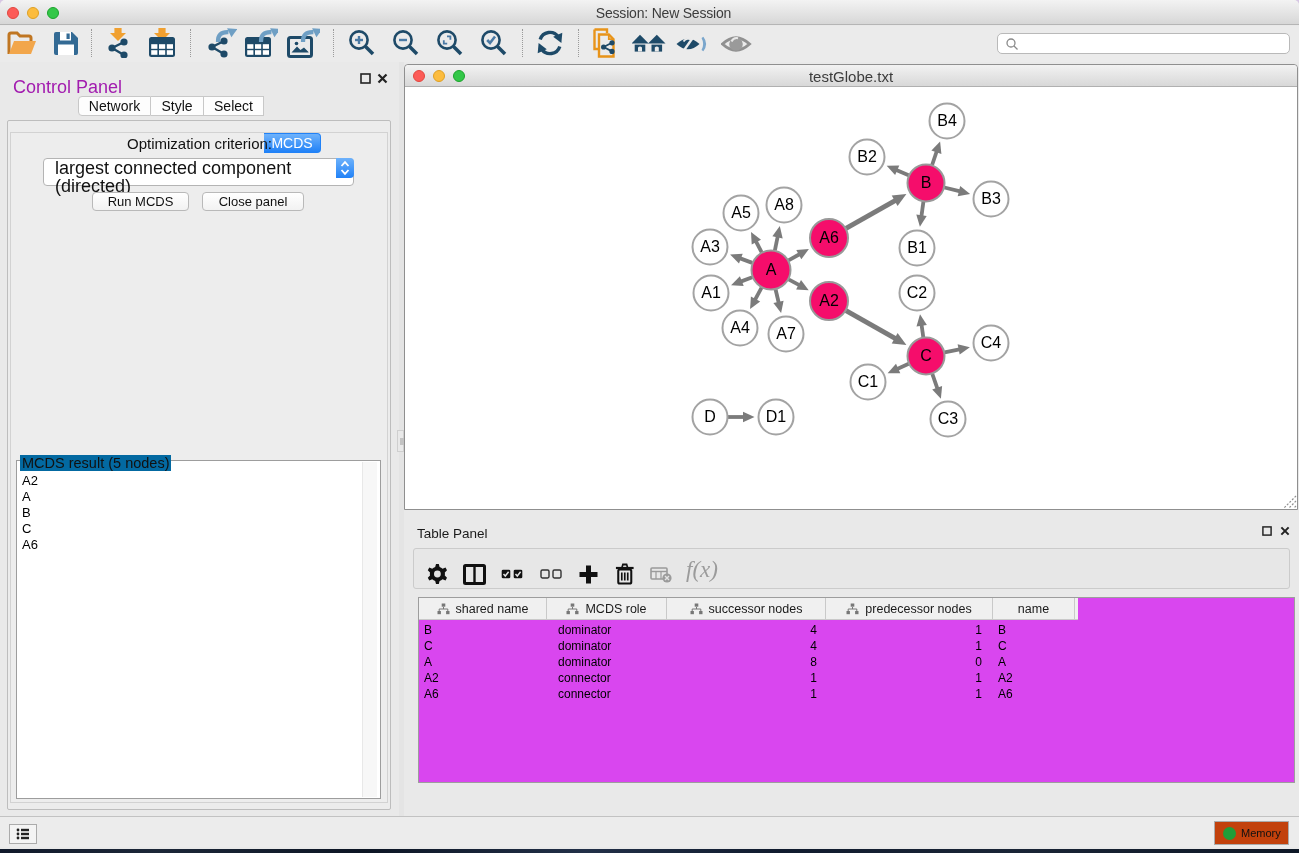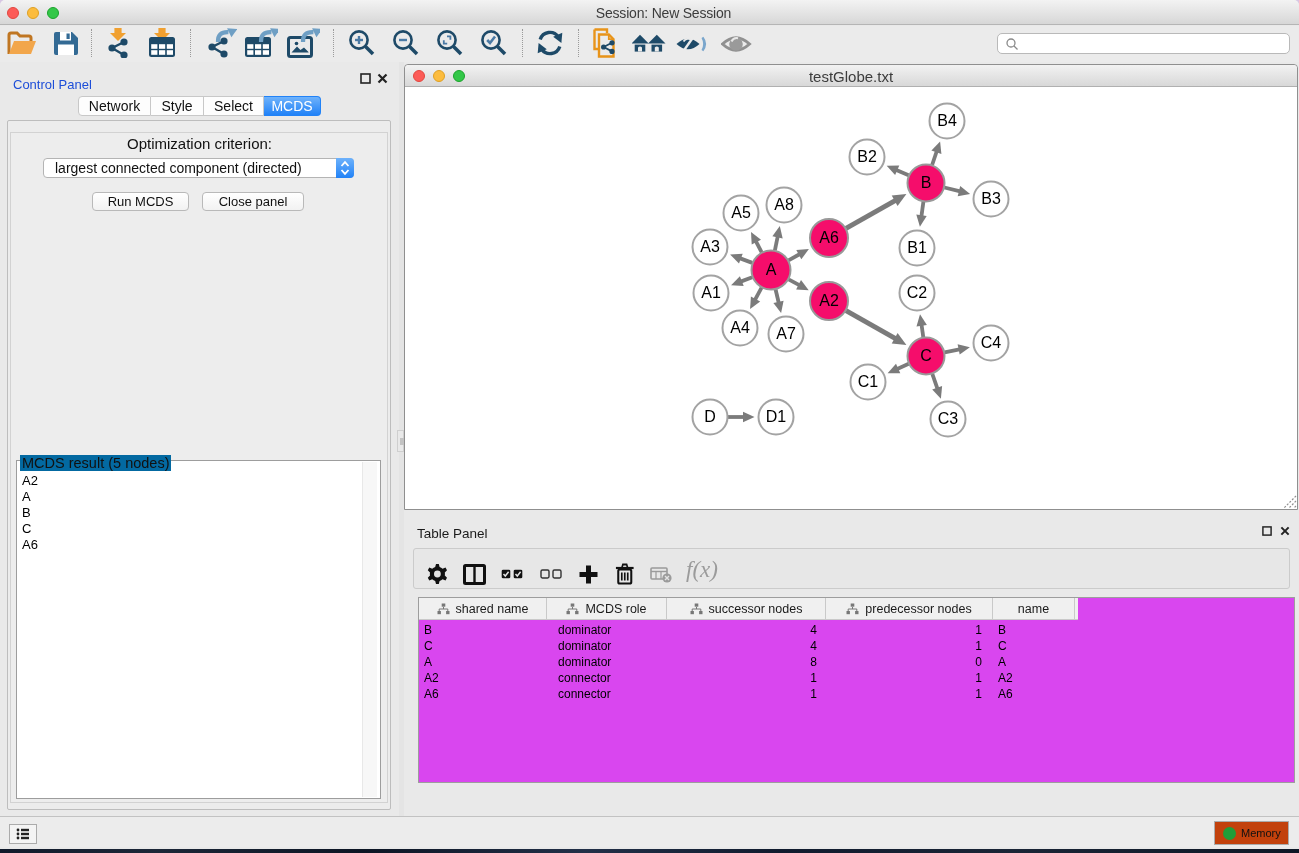--- a/index.html
+++ b/index.html
@@ -12,32 +12,32 @@
   border-radius:5px 5px 0 0; overflow:hidden; }
 #titlebar { left:0; top:0; width:1299px; height:25px;
   background:linear-gradient(#f3f3f3,#d7d7d7); border-bottom:1px solid #b5b5b5;
   border-radius:5px 5px 0 0; }
 .tl { position:absolute; width:12px; height:12px; border-radius:50%; top:7px; }
 #titletext { width:100%; text-align:center; top:5px; font-size:14px; letter-spacing:-0.2px; color:#3c3c3c;padding-left:28px; }
 #toolbar { left:0; top:26px; width:1299px; height:36px; background:#ebebeb; }
 .tsep { position:absolute; top:3px; width:0; height:28px; border-left:1px dotted #9a9a9a; }
 
 #cpanel { left:0; top:62px; width:399px; height:754px; background:#e9e9e9; }
-#cp-title { left:13px; top:15px; font-size:13px; color:#1d4ed8; }
+#cp-title { left:13px; top:15px; font-size:18px; color:#a21caf; }
 #cp-outer { left:7px; top:58px; width:384px; height:690px; border:1px solid #bdbdbd; background:#ececec; border-radius:2px;}
 .tabrow { position:absolute; display:flex; }
 .tab { height:20px; line-height:19px; padding:0 14px; font-size:14px; color:#111;
   background:#fdfdfd; border:1px solid #c8c8c8; border-left:none; text-align:center;}
 .tab.first { border-left:1px solid #c8c8c8; border-radius:4px 0 0 4px; }
 .tab.last { border-radius:0 4px 4px 0; }
-.tab.sel { background:linear-gradient(#6eb2fb,#2182f7); color:#fff; border-color:#2182f7; }
+.tab.sel { background:linear-gradient(#6eb2fb,#2182f7); color:#fff; border-color:#2182f7;margin-top:37px; }
 #cp-inner { left:10px; top:70px; width:378px; height:671px; border:1px solid #d2d2d2; background:#ededed; }
 #opt-label { left:0; top:73px; width:399px; text-align:center; font-size:15px; color:#111; }
-#dropdown { left:43px; top:96px; width:311px; height:20px; background:#fff;
-  border:1px solid #b4b4b4; border-radius:4px; font-size:14px; color:#111;
+#dropdown { left:43px; top:96px; width:311px; height:28px; background:#fff;
+  border:1px solid #b4b4b4; border-radius:4px; font-size:18px; color:#111;
   line-height:18px; padding-left:11px; }
 #dd-btn { left:336px; top:96px; width:18px; height:20px; border-radius:0 4px 4px 0;
   background:linear-gradient(#6eb2fb,#2182f7); }
 .btn { position:absolute; height:19px; background:linear-gradient(#ffffff,#f2f2f2); border:1px solid #b9b9b9;
   border-radius:4px; font-size:13px; color:#111; text-align:center; line-height:17px; }
 #groupbox { left:16px; top:398px; width:365px; height:339px; border:1px solid #9d9d9d; }
 #grouplabel { left:20px; top:393px; font-size:14.5px; color:#111; background:#0369a1; padding:0 2px; }
 #mcdslist { left:17px; top:399px; width:363px; height:337px; background:#fff; font-size:13px; color:#000; }
 #mcdslist div { padding-left:5px; height:16px; line-height:16px; } #mcdslist div:first-child { line-height:16px; }
 #mcds-scroll { left:362px; top:400px; width:15px; height:335px; background:#f7f7f7; border-left:1px solid #e8e8e8; }

